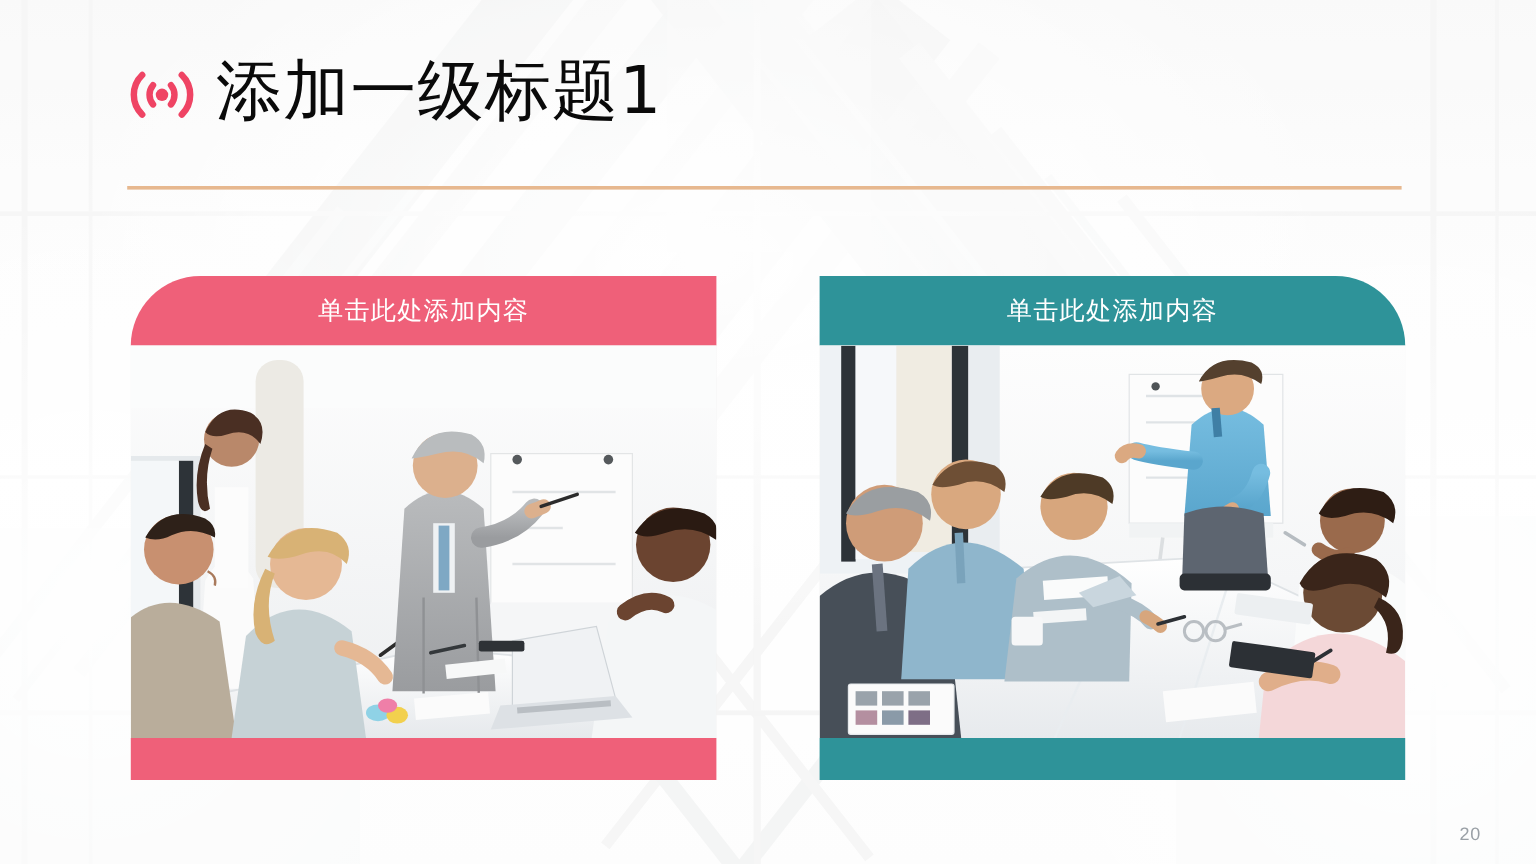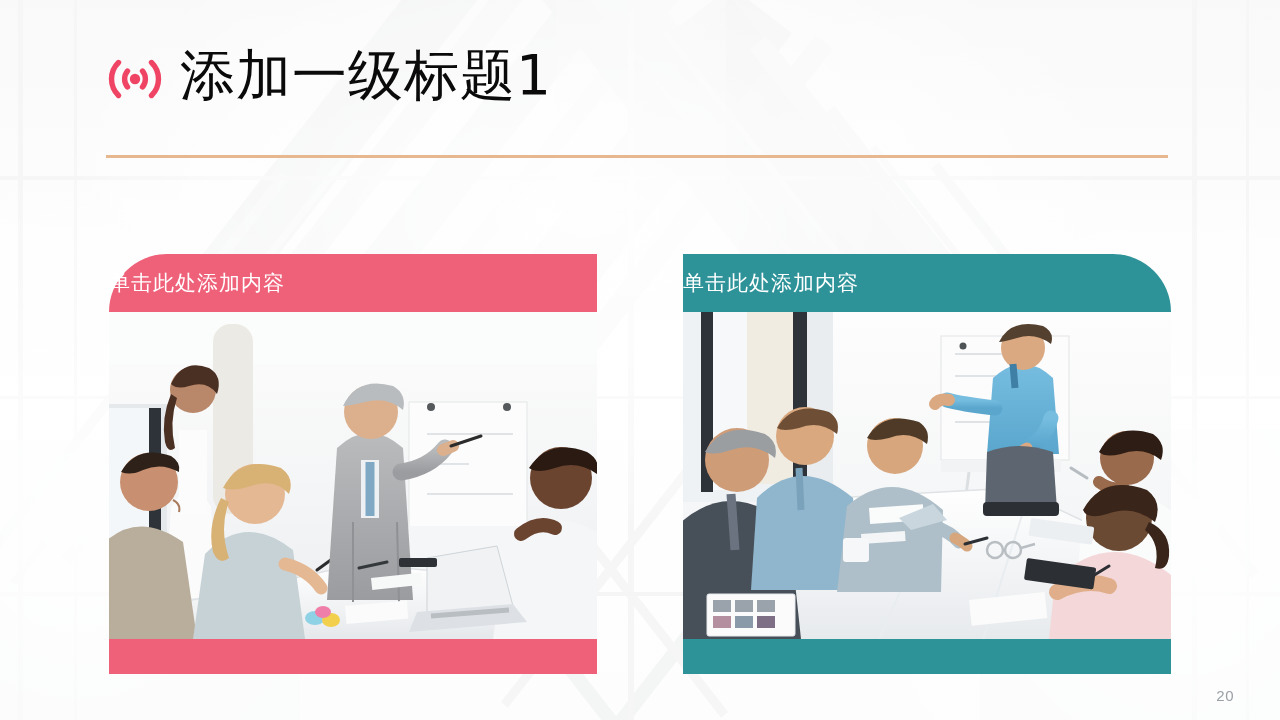--- a/index.html
+++ b/index.html
@@ -51,24 +51,23 @@
     position:absolute; left:106px; top:155px; width:1062px; height:3px;
     background:#e7b88f;
   }
 
   
   .card{ position:absolute; top:230px; width:488px; }
   .card-left{ left:109px; }
   .card-right{ left:683px; }
 
   .card-head{
-    height:58px; display:flex; align-items:center; 
+    height:58px; display:flex; align-items:center; justify-content:center;
     color:#ffffff; font-size:21px; letter-spacing:1px;
     font-family:Liberation Serif, serif;
-    margin-top:24px;
   }
   .card-left  .card-head{ background:#ef6079; border-top-left-radius:58px; }
   .card-right .card-head{ background:#2e9399; border-top-right-radius:58px; }
 
   .card-photo{ height:327px; overflow:hidden; position:relative; background:#f2f2f2; }
   .card-photo svg{ display:block; width:100%; height:100%; }
 
   .card-foot{ height:35px; }
   .card-left  .card-foot{ background:#ef6079; }
   .card-right .card-foot{ background:#2e9399; }

